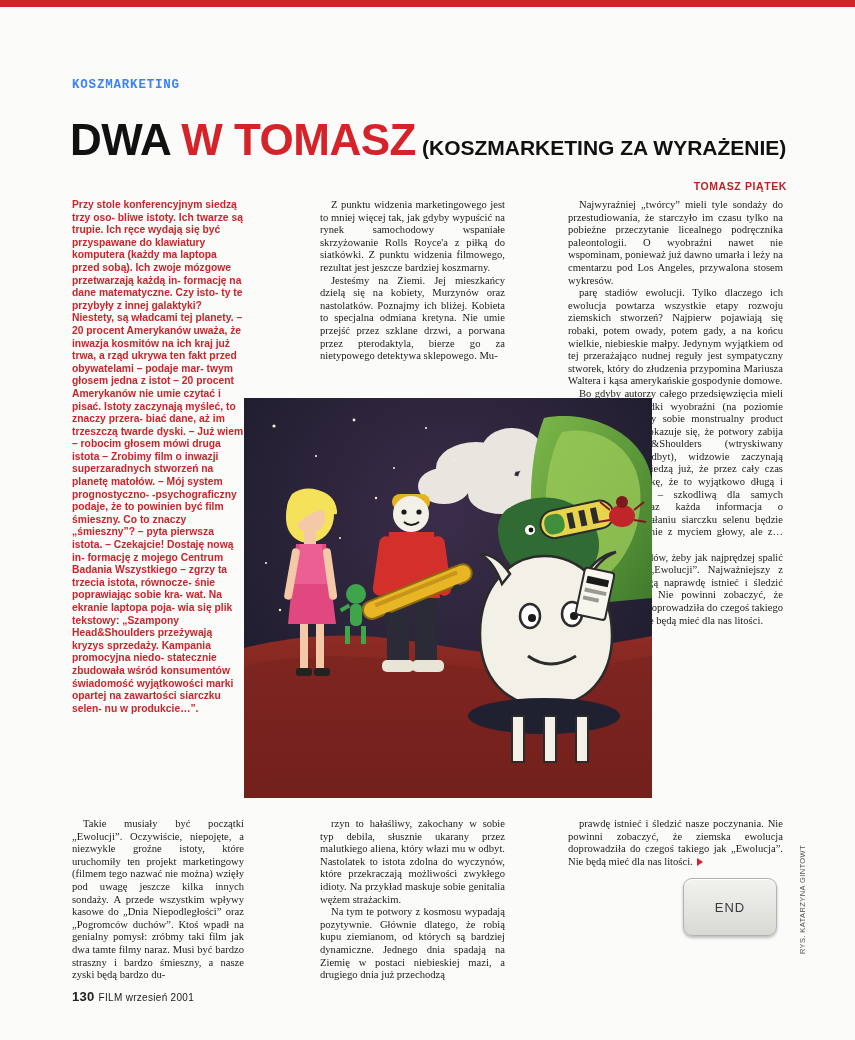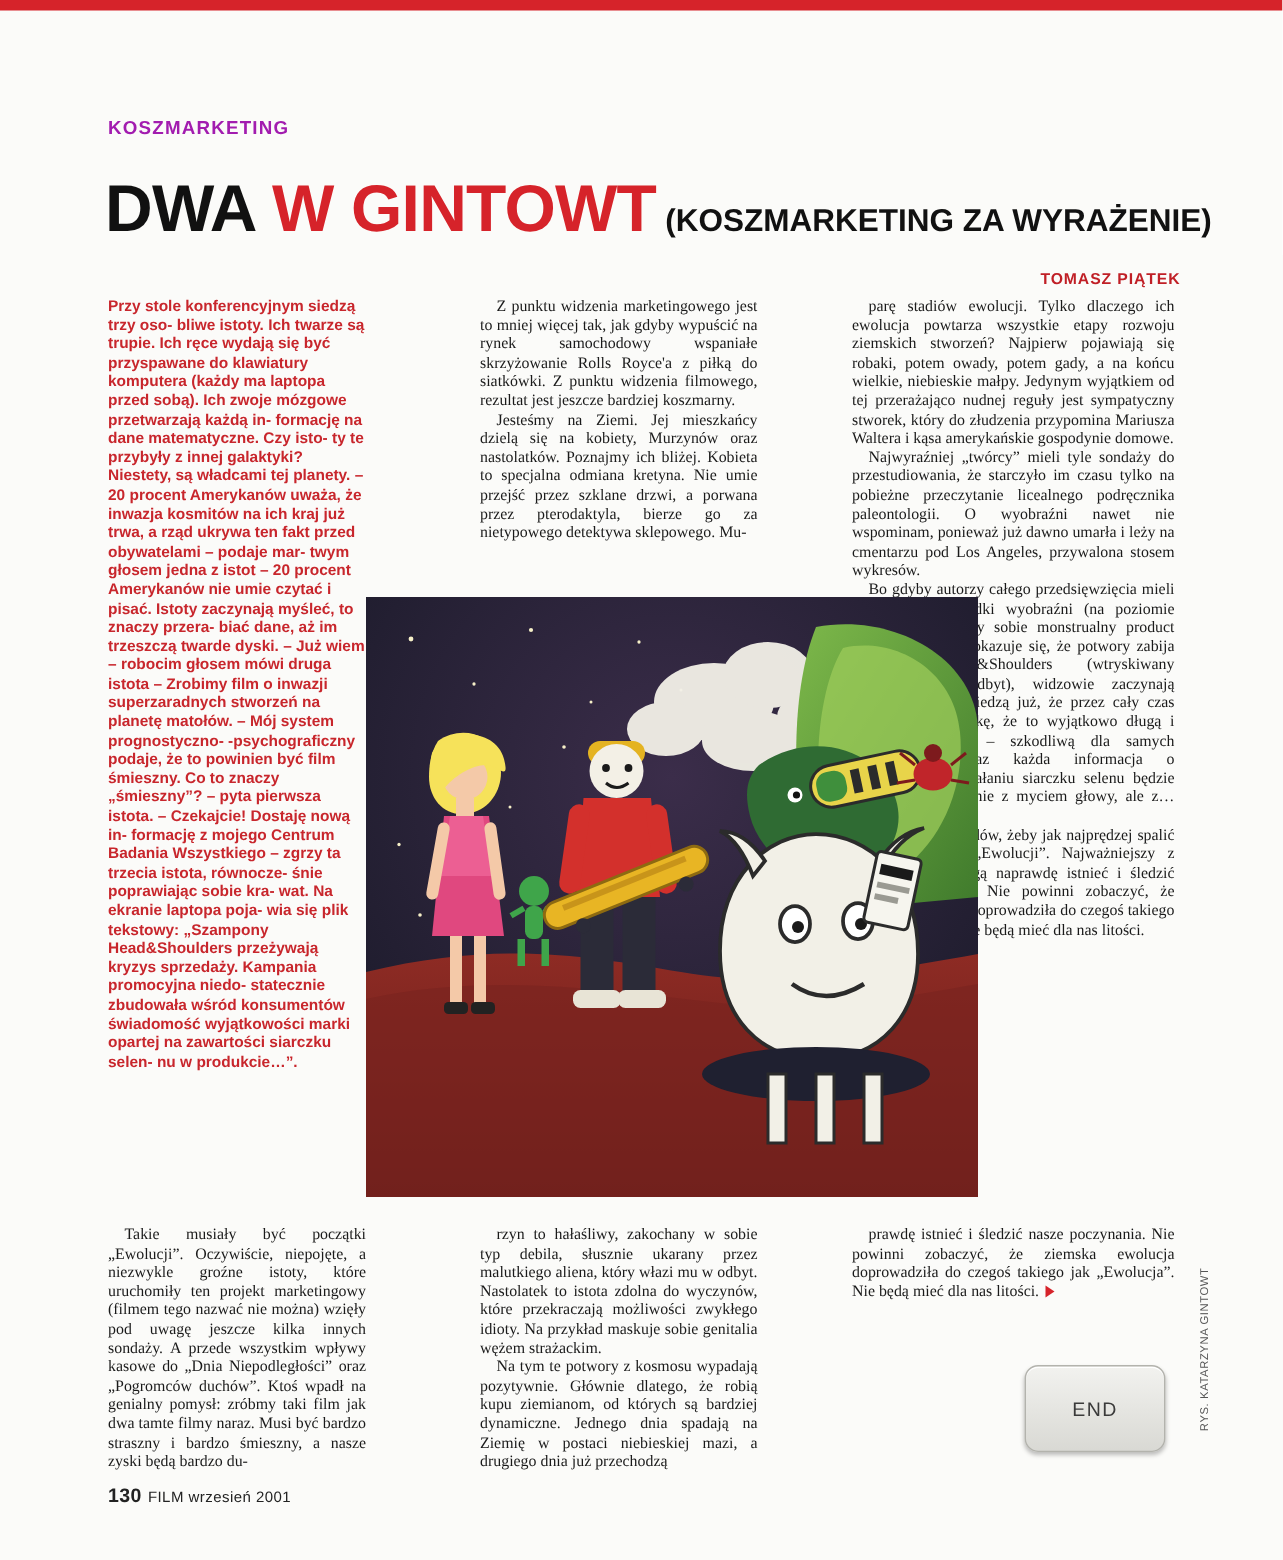--- a/index.html
+++ b/index.html
@@ -26,25 +26,25 @@
     top: 0; left: 0; right: 0;
     height: 7px;
     background: #d6232a;
   }
 
   
   .kicker {
     position: absolute;
     left: 72px;
     top: 78px;
-    font-family: Liberation Sans, sans-serif;
+    font-family: Liberation Mono, monospace;
     font-weight: bold;
     font-size: 12.5px;
     letter-spacing: 0.8px;
-    color: #a21caf;
+    color: #3b82f6;
   }
 
   
   .headline {
     position: absolute;
     left: 70px;
     top: 118px;
     white-space: nowrap;
     font-family: "Liberation Sans", sans-serif;
     font-weight: bold;
@@ -139,21 +139,21 @@
     height: 400px;
     overflow: hidden;
     background: #1d1f2e;
   }
   .illustration svg { display: block; }
 
   
   .end-button {
     position: absolute;
     right: 78px;
-    bottom: 72px;
+    bottom: 104px;
     width: 92px;
     height: 56px;
     border-radius: 9px;
     background: linear-gradient(#f2f2ef, #d9d9d4);
     border: 1px solid #b3b3ad;
     box-shadow: 0 2px 3px rgba(0,0,0,0.25), inset 0 1px 0 #ffffff;
     display: flex;
     align-items: center;
     justify-content: center;
     font-family: "Liberation Sans", sans-serif;
@@ -202,39 +202,39 @@
 </style>
 </head>
 <body>
 
 <div class="page">
   <div class="top-rule"></div>
 
   <div class="kicker">KOSZMARKETING</div>
 
   <div class="headline">
-    <span class="h-black">DWA </span><span class="h-red">W GINTOWT</span><span class="h-paren">(KOSZMARKETING ZA WYRAŻENIE)</span>
+    <span class="h-black">DWA </span><span class="h-red">W TOMASZ</span><span class="h-paren">(KOSZMARKETING ZA WYRAŻENIE)</span>
   </div>
 
   <div class="author">TOMASZ PIĄTEK</div>
 
   <div class="col" id="col1">
     <div id="col1-lead" style="height: 600px; overflow: hidden;">
         <p>Przy stole konferencyjnym siedzą trzy oso- bliwe istoty. Ich twarze są trupie. Ich ręce wydają się być przyspawane do klawiatury komputera (każdy ma laptopa przed sobą). Ich zwoje mózgowe przetwarzają każdą in- formację na dane matematyczne. Czy isto- ty te przybyły z innej galaktyki? Niestety, są władcami tej planety. – 20 procent Amerykanów uważa, że inwazja kosmitów na ich kraj już trwa, a rząd ukrywa ten fakt przed obywatelami – podaje mar- twym głosem jedna z istot – 20 procent Amerykanów nie umie czytać i pisać. Istoty zaczynają myśleć, to znaczy przera- biać dane, aż im trzeszczą twarde dyski. – Już wiem – robocim głosem mówi druga istota – Zrobimy film o inwazji superzaradnych stworzeń na planetę matołów. – Mój system prognostyczno- -psychograficzny podaje, że to powinien być film śmieszny. Co to znaczy „śmieszny”? – pyta pierwsza istota. – Czekajcie! Dostaję nową in- formację z mojego Centrum Badania Wszystkiego – zgrzy ta trzecia istota, równocze- śnie poprawiając sobie kra- wat. Na ekranie laptopa poja- wia się plik tekstowy: „Szampony Head&amp;Shoulders przeżywają kryzys sprzedaży. Kampania promocyjna niedo- statecznie zbudowała wśród konsumentów świadomość wyjątkowości marki opartej na zawartości siarczku selen- nu w produkcie…”.</p>
       </div>
   </div>
 
   <div class="col" id="col2" style="height: 196px; overflow: hidden;">
       <p>Z punktu widzenia marketingowego jest to mniej więcej tak, jak gdyby wypuścić na rynek samochodowy wspaniałe skrzyżowanie Rolls Royce'a z piłką do siatkówki. Z punktu widzenia filmowego, rezultat jest jeszcze bardziej koszmarny.</p>
       <p>Jesteśmy na Ziemi. Jej mieszkańcy dzielą się na kobiety, Murzynów oraz nastolatków. Poznajmy ich bliżej. Kobieta to specjalna odmiana kretyna. Nie umie przejść przez szklane drzwi, a porwana przez pterodaktyla, bierze go za nietypowego detektywa sklepowego. Mu-</p>
     </div>
 
   <div class="col" id="col3" style="height: 600px; overflow: hidden;">
+      <p>Najwyraźniej „twórcy” mieli tyle sondaży do przestudiowania, że starczyło im czasu tylko na pobieżne przeczytanie licealnego podręcznika paleontologii. O wyobraźni nawet nie wspominam, ponieważ już dawno umarła i leży na cmentarzu pod Los Angeles, przywalona stosem wykresów.</p>
       <p>parę stadiów ewolucji. Tylko dlaczego ich ewolucja powtarza wszystkie etapy rozwoju ziemskich stworzeń? Najpierw pojawiają się robaki, potem owady, potem gady, a na końcu wielkie, niebieskie małpy. Jedynym wyjątkiem od tej przerażająco nudnej reguły jest sympatyczny stworek, który do złudzenia przypomina Mariusza Waltera i kąsa amerykańskie gospodynie domowe.</p>
-      <p>Najwyraźniej „twórcy” mieli tyle sondaży do przestudiowania, że starczyło im czasu tylko na pobieżne przeczytanie licealnego podręcznika paleontologii. O wyobraźni nawet nie wspominam, ponieważ już dawno umarła i leży na cmentarzu pod Los Angeles, przywalona stosem wykresów.</p>
       <p>Bo gdyby autorzy całego przedsięwzięcia mieli przynajmniej zarodki wyobraźni (na poziomie gadów), darowaliby sobie monstrualny product placement. Kiedy okazuje się, że potwory zabija szampon Head&amp;Shoulders (wtryskiwany oczywiście w odbyt), widzowie zaczynają opuszczać salę. Wiedzą już, że przez cały czas oglądali reklamówkę, że to wyjątkowo długą i głupią. A także – szkodliwą dla samych szamponów. Teraz każda informacja o dobroczynnym działaniu siarczku selenu będzie kojarzyć się nam nie z myciem głowy, ale z… lewatywą.</p>
       <p>Jest wiele powodów, żeby jak najprędzej spalić wszystkie kopie „Ewolucji”. Najważniejszy z nich: kosmici mogą naprawdę istnieć i śledzić nasze poczynania. Nie powinni zobaczyć, że ziemska ewolucja doprowadziła do czegoś takiego jak „Ewolucja”. Nie będą mieć dla nas litości.</p>
     </div>
 
   <div class="illustration">
     <svg width="408" height="400" viewBox="0 0 408 400" xmlns="http://www.w3.org/2000/svg">
       <defs>
         <radialGradient id="skyGrad" cx="50%" cy="30%" r="80%">
           <stop offset="0%" stop-color="#3b2d4a"></stop>
           <stop offset="100%" stop-color="#171826"></stop>

